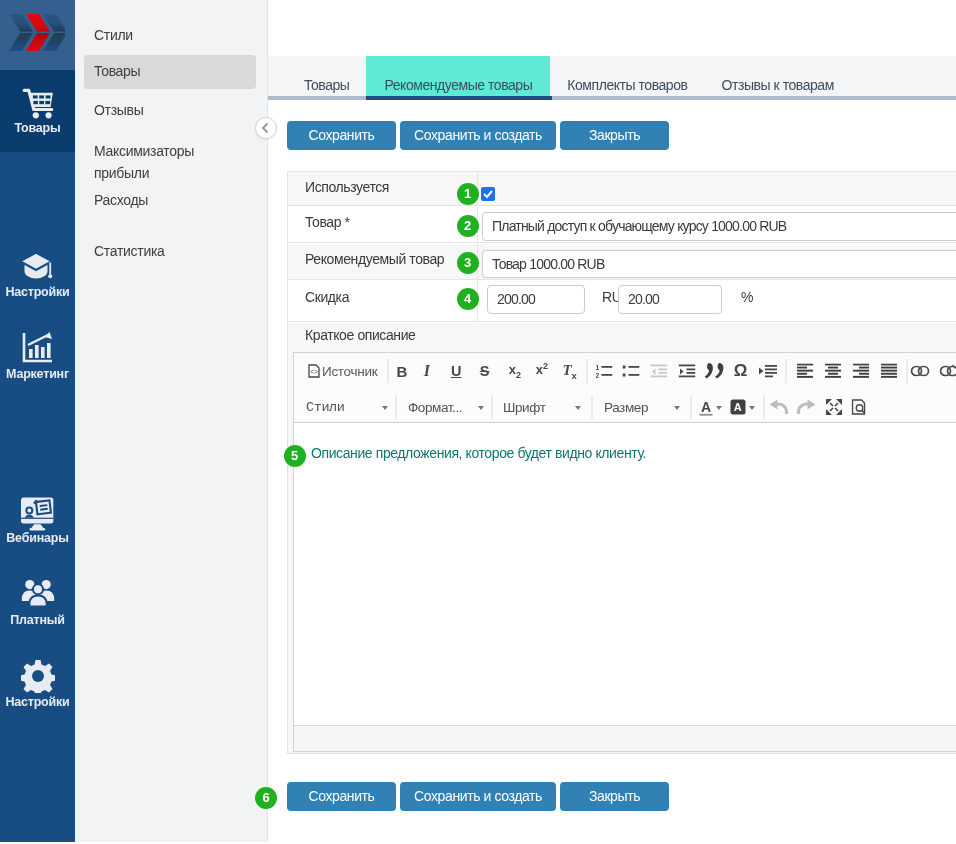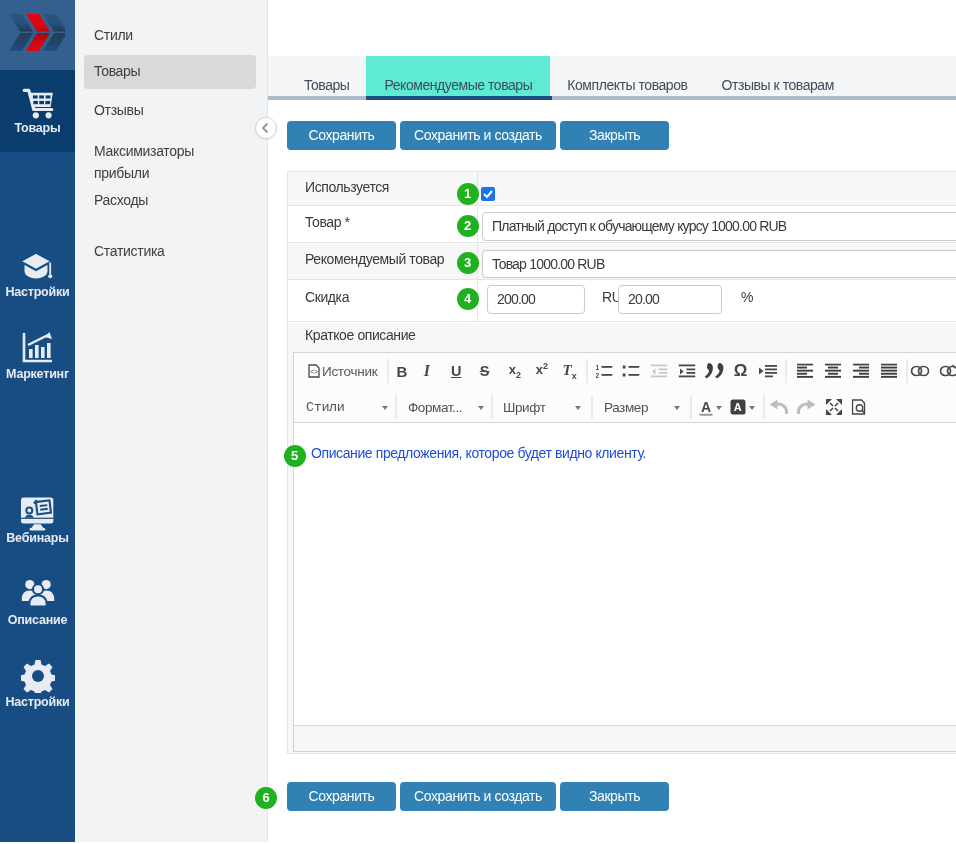--- a/index.html
+++ b/index.html
@@ -162,21 +162,21 @@
         <circle cx="9.8" cy="7.6" r="4.6"></circle>
         <circle cx="26.2" cy="7.6" r="4.6"></circle>
         <path d="M1.8,22.5 q0,-9 8,-9 q8,0 8,9 l0,1.5 -16,0 z"></path>
         <path d="M18.2,22.5 q0,-9 8,-9 q8,0 8,9 l0,1.5 -16,0 z"></path>
       </g>
       <g fill="#e7ecf3" stroke="#184d83" stroke-width="2">
         <circle cx="18" cy="12.2" r="5"></circle>
         <path d="M9.4,29.5 v-2.5 q0,-8.5 8.6,-8.5 q8.6,0 8.6,8.5 v2.5 z"></path>
       </g>
     </svg>
-    <div class="lbl">Описание</div>
+    <div class="lbl">Платный</div>
   </div>
   <div class="lnav" style="top:644px">
     <svg width="34" height="34" viewBox="0 0 34 34" fill="#e7ecf3">
       <path d="M14.5,1 h5 l1,4.5 3.5,1.5 4,-2.5 3.5,3.5 -2.5,4 1.5,3.5 4.5,1 v5 l-4.5,1 -1.5,3.5 2.5,4 -3.5,3.5 -4,-2.5 -3.5,1.5 -1,4.5 h-5 l-1,-4.5 -3.5,-1.5 -4,2.5 -3.5,-3.5 2.5,-4 -1.5,-3.5 -4.5,-1 v-5 l4.5,-1 1.5,-3.5 -2.5,-4 3.5,-3.5 4,2.5 3.5,-1.5 z"></path>
       <circle cx="17" cy="17" r="6" fill="#184d83"></circle>
     </svg>
     <div class="lbl">Настройки</div>
   </div>
 </div>
 
@@ -391,21 +391,21 @@
                 <line x1="12" y1="12" x2="9" y2="9"></line>
                 <line x1="4" y1="12" x2="7" y2="9"></line>
               </g>
             </svg>
 <svg class="ti" style="left:565px; top:54px;" width="15" height="16" viewBox="0 0 15 16">
 <path d="M1,1 h9 l3,3 v11 h-12 z" fill="none" stroke="#474747" stroke-width="1.4"></path>
 <circle cx="8" cy="9" r="3.2" fill="none" stroke="#474747" stroke-width="1.4"></circle>
 <line x1="10.3" y1="11.3" x2="13" y2="14" stroke="#474747" stroke-width="1.6"></line>
             </svg>
 </div>
-        <div style="position:absolute; left:17.5px; top:92.5px; font-size:14px; color:#1d4ed8;text-align:center;">Описание предложения, которое будет видно клиенту.</div>
+        <div style="position:absolute; left:17.5px; top:92.5px; font-size:14px; color:#0f766e;text-align:center;">Описание предложения, которое будет видно клиенту.</div>
         <div id="epath"></div>
       </div>
     </div>
   </div>
 
   <div class="gc" style="left:188.5px; top:183px;">1</div>
   <div class="gc" style="left:188.5px; top:214.8px;">2</div>
   <div class="gc" style="left:188.5px; top:252px;">3</div>
   <div class="gc" style="left:188.5px; top:287.7px;">4</div>
   <div class="gc" style="left:15.5px; top:445.3px;">5</div>

